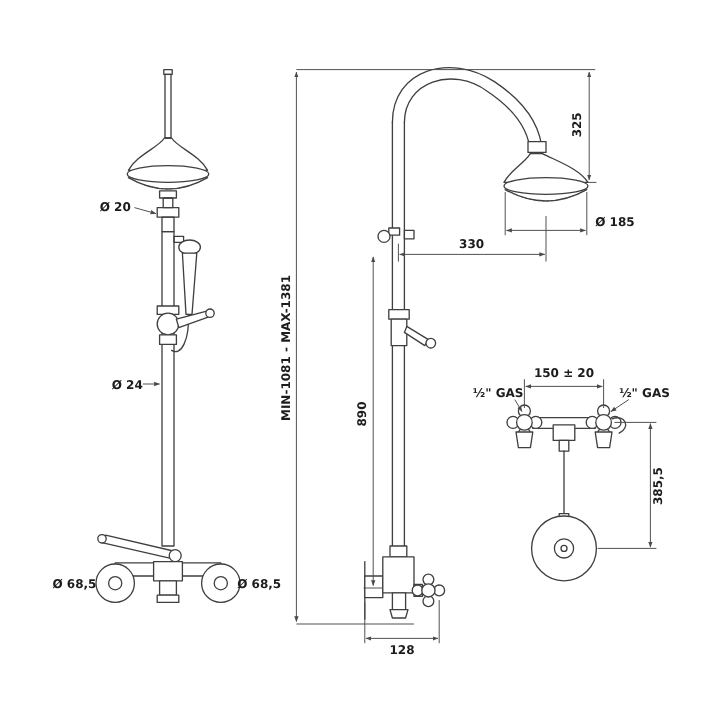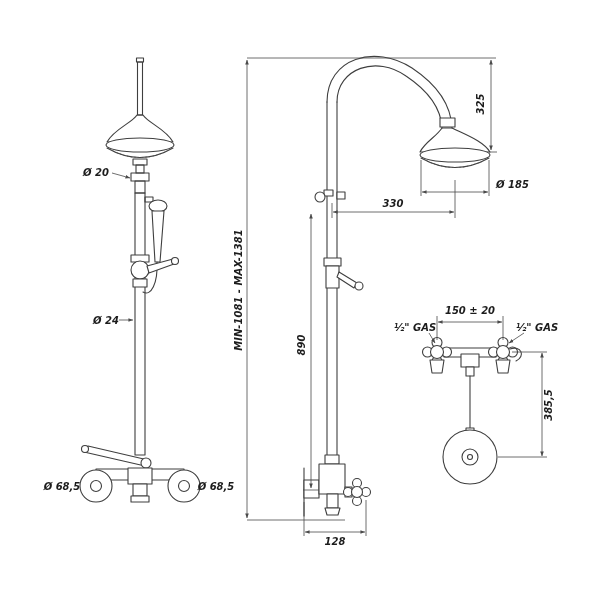--- a/index.html
+++ b/index.html
@@ -7,21 +7,20 @@
     padding: 0;
     width: 600px;
     height: 600px;
     background: #ffffff;
     font-family: "DejaVu Sans", sans-serif;
   }
   #drawing-area {
     width: 600px;
     height: 600px;
     background: #ffffff;
-    font-style: italic;
   }
   .ln {
     fill: none;
     stroke: #3f3f3f;
     stroke-width: 1.1;
     stroke-linecap: round;
     stroke-linejoin: round;
   }
   .lnf {
     fill: #ffffff;

